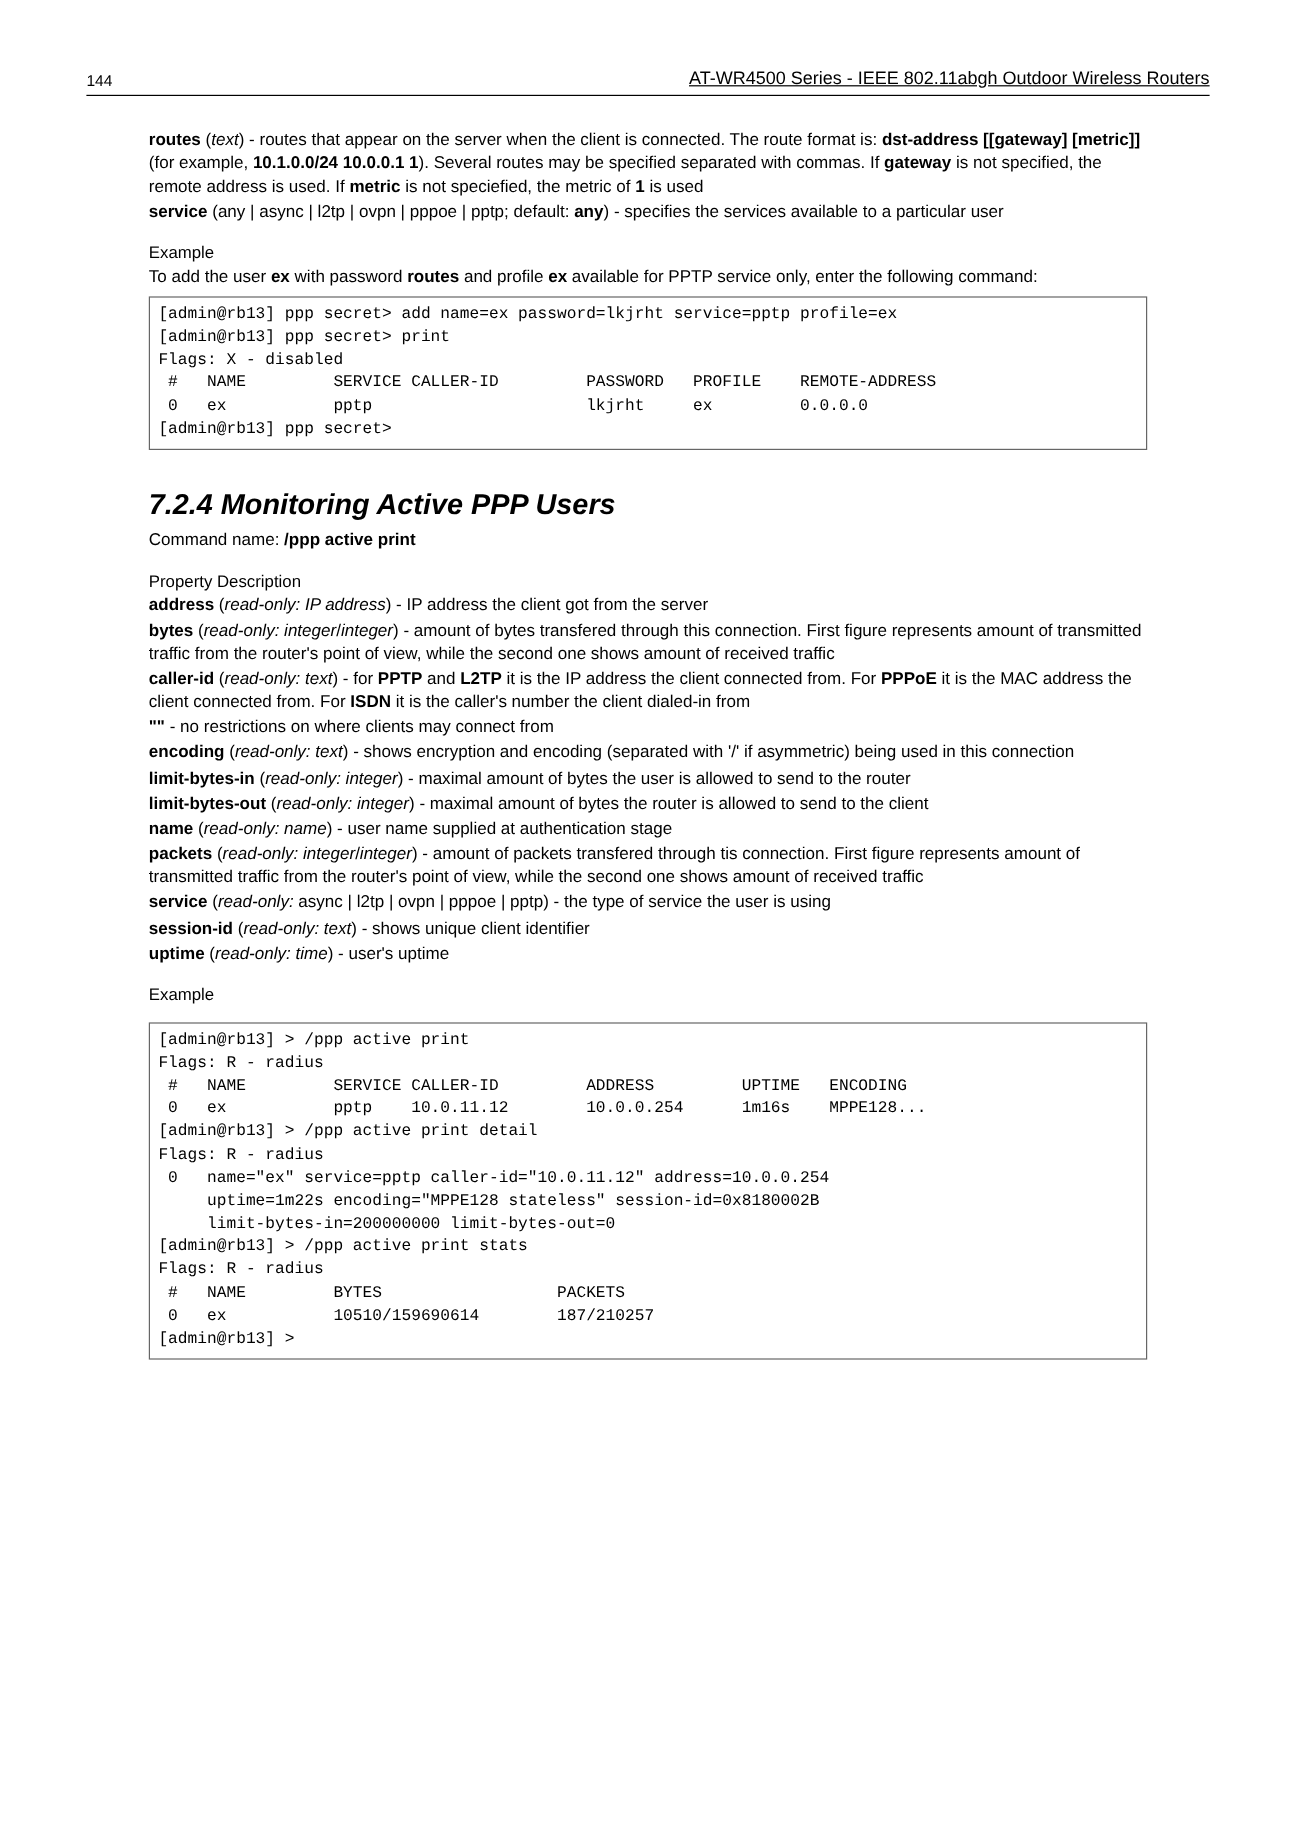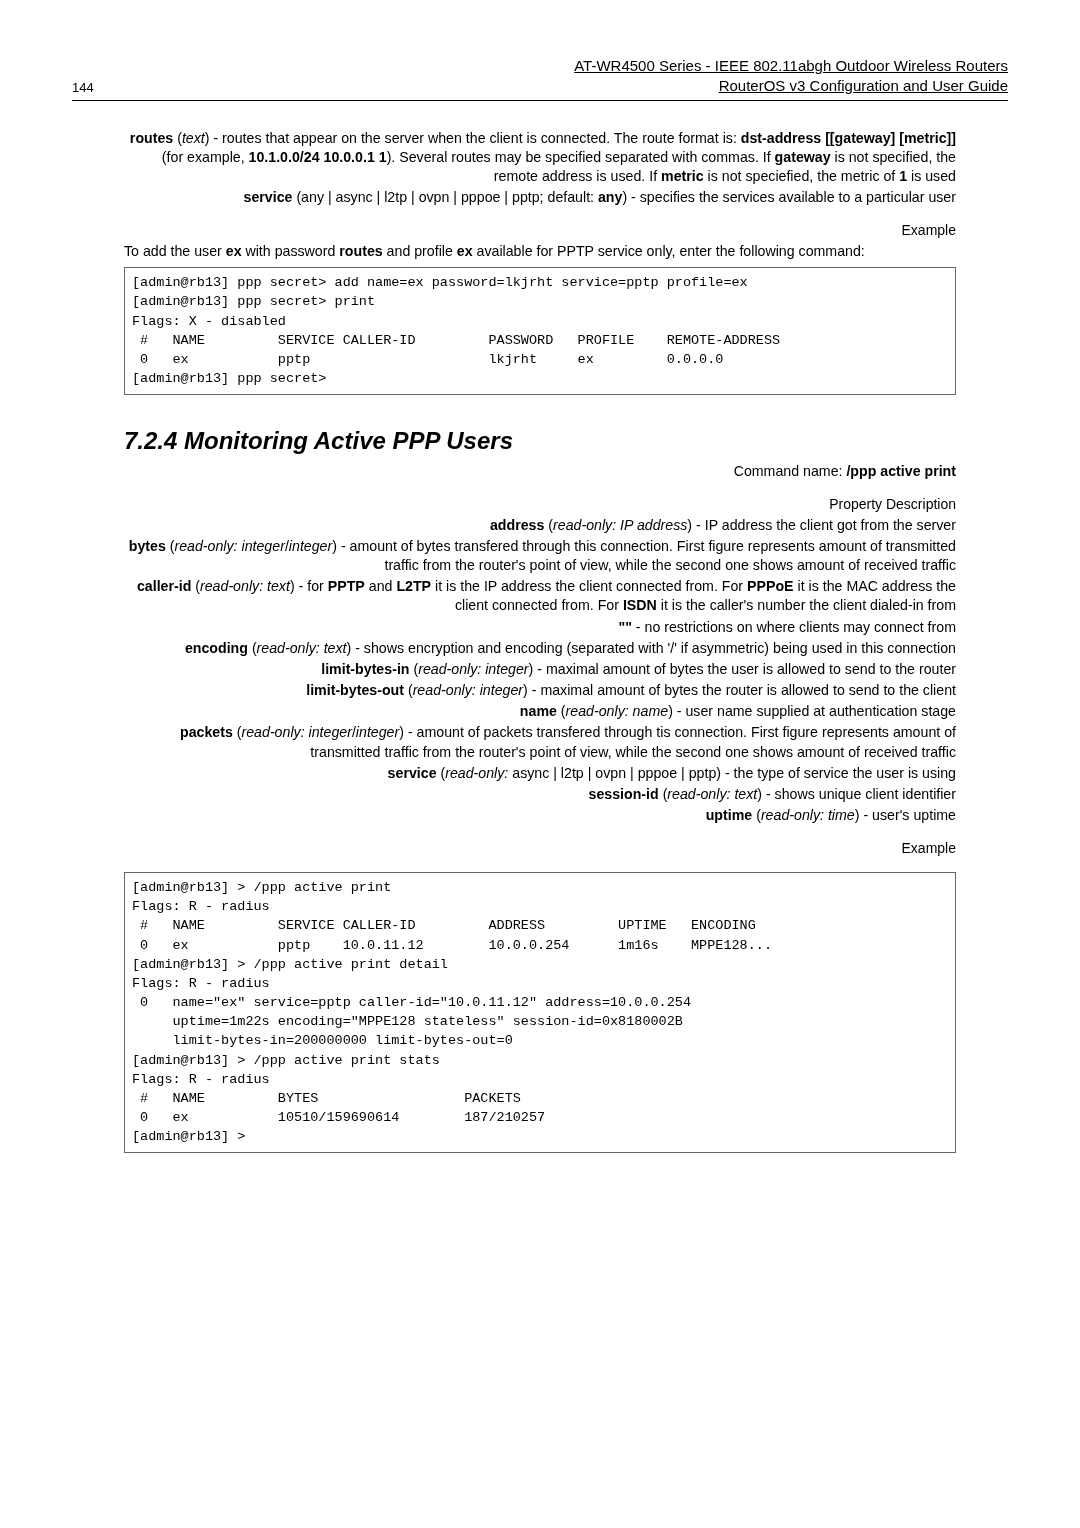--- a/index.html
+++ b/index.html
@@ -1,37 +1,36 @@
 <!DOCTYPE html>
 <html><head>
   <meta charset="utf-8">
   <style>
     body { font-family: 'Trebuchet MS','Gill Sans MT',Verdana,sans-serif; font-size:14.2px; line-height:1.35; color:#000; margin:0; padding:56px 72px 40px; width:1080px; box-sizing:border-box; }
     .topbar { display:flex; justify-content:space-between; align-items:flex-end; border-bottom:1.5px solid #000; padding-bottom:3px; }
     .pnum { font-size:13px; }
     .hdrtxt { text-align:right; font-size:15px; line-height:1.35;text-decoration:underline; }
     .content { margin:28px 52px 0 52px; }
-    p { margin:0 0 2px;text-align:right; }
+    p { margin:0 0 2px; }
     .b { font-weight:bold; }
     .i { font-style:italic; }
     .justify { text-align:justify; }
     .exh { font-size:14px; margin-top:14px; }
     .cmdline { margin-top:2px; margin-bottom:6px; }
     .codebox { border:1px solid #666; padding:5px 7px 6px; font-family:'Courier New',monospace; font-size:13.5px; line-height:1.42; white-space:pre; color:#000000; margin-top:6px; margin-bottom:16px; overflow:hidden; }
     h2 { font-size:24px; font-style:italic; font-weight:bold; margin:30px 0 4px; }
     .gap { height:6px; }
   </style>
 </head>
 <body>
 
 <div class="topbar">
   <div class="pnum">144</div>
   <div class="hdrtxt">
     <div>AT-WR4500 Series - IEEE 802.11abgh Outdoor Wireless Routers</div>
-    <div>RouterOS v3 Configuration and User Guide</div>
   </div>
 </div>
 
 <div class="content">
 
   <p>
     <span class="b">routes</span> (<span class="i">text</span><span>) - routes that appear on the server when the client is connected. The route format is: </span><span class="b">dst-address [[gateway] [metric]]</span><span> (for example, </span><span class="b">10.1.0.0/24 10.0.0.1 1</span><span>). Several routes may be specified separated with commas. If </span><span class="b">gateway</span><span> is not specified, the remote address is used. If </span><span class="b">metric</span><span> is not speciefied, the metric of </span><span class="b">1</span><span> is used</span>
   </p>
 
   <p>

